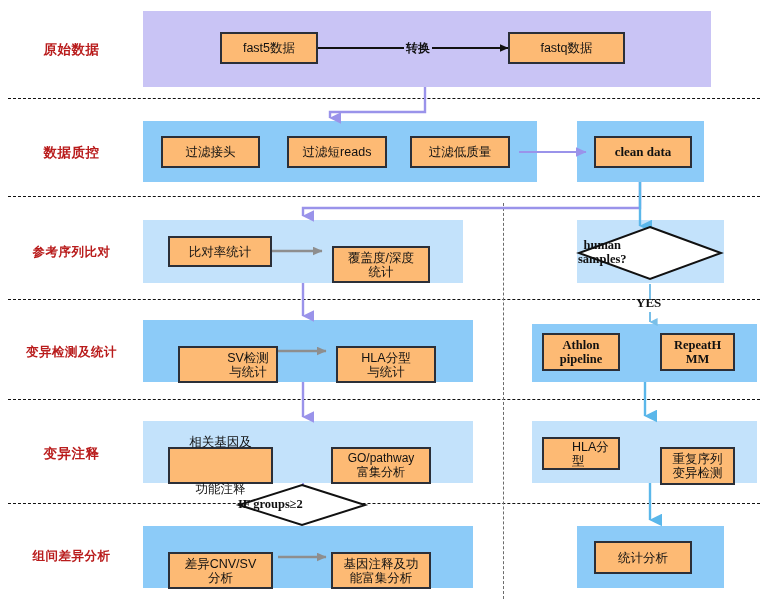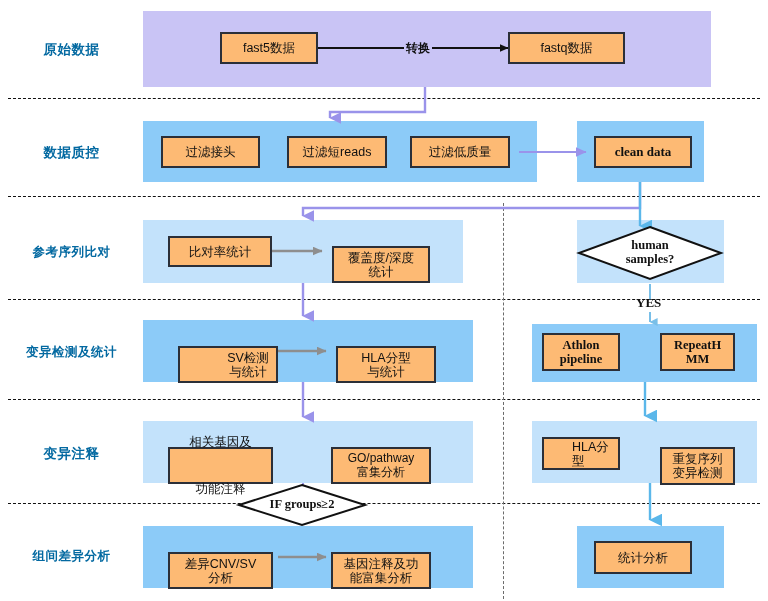--- a/index.html
+++ b/index.html
@@ -2,21 +2,21 @@
 <html><head>
 <meta charset="utf-8">
 <style>
   html,body{margin:0;padding:0;background:#ffffff;}
   body{width:768px;height:601px;overflow:hidden;
        font-family:"Liberation Sans","DejaVu Sans",sans-serif;}
   #stage{position:relative;width:768px;height:601px;background:#fff;}
 
   
   .row-label{position:absolute;left:0;width:143px;text-align:center;
-             font-weight:bold;font-size:13.5px;color:#0369a1;
+             font-weight:bold;font-size:13.5px;color:#b91c1c;
              letter-spacing:.5px;white-space:nowrap;}
   .row-label.small{font-size:12.5px;}
 
   
   .hsep{position:absolute;left:8px;width:752px;height:0;
         border-top:1.4px dashed #111;}
 
   
   .vsep{position:absolute;width:0;border-left:1.4px dashed #6b6b6b;}
 
@@ -32,21 +32,21 @@
        text-align:left;line-height:1.12;color:#111;
        font-size:12.5px;box-sizing:border-box;}
   .box.serif{font-family:"Liberation Serif","DejaVu Serif",serif;
              font-weight:bold;font-size:13px;}
   .box.two{font-size:12.5px;margin-top:13px;}
 
   
   .diamond{position:absolute;}
   .diamond svg{display:block;overflow:visible;}
   .diamond .dtext{position:absolute;left:0;top:0;width:100%;height:100%;
-        display:flex;align-items:center;justify-content:center;text-align:center;
+        display:flex;align-items:center;text-align:center;
         font-family:"Liberation Serif","DejaVu Serif",serif;font-weight:bold;
         font-size:12.5px;line-height:1.1;color:#111;pointer-events:none;}
 
   
   .conn{position:absolute;top:0;left:0;width:768px;height:601px;
         pointer-events:none;}
 
   .freetext{position:absolute;font-family:"Liberation Serif","DejaVu Serif",serif;
             font-weight:bold;font-size:13px;color:#111;white-space:nowrap;}
   .conv-label{position:absolute;font-family:"Liberation Sans",sans-serif;

